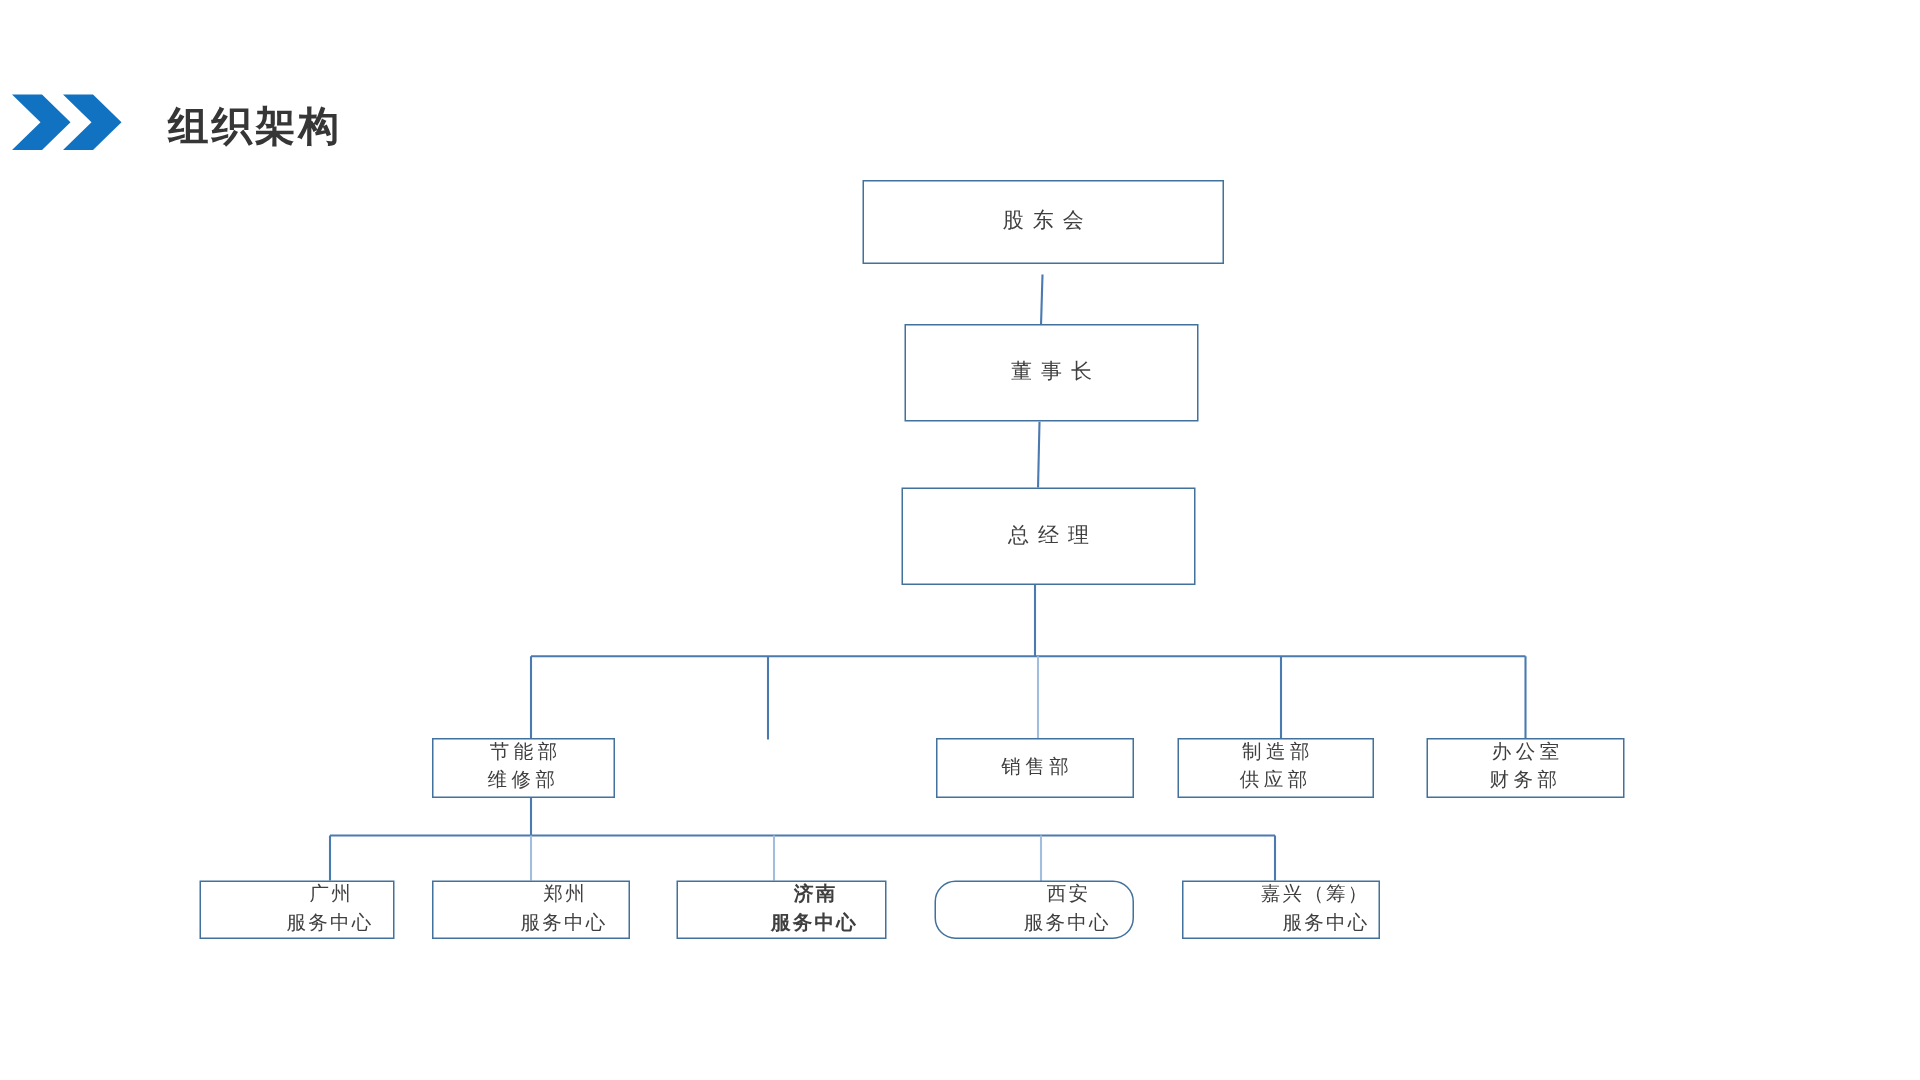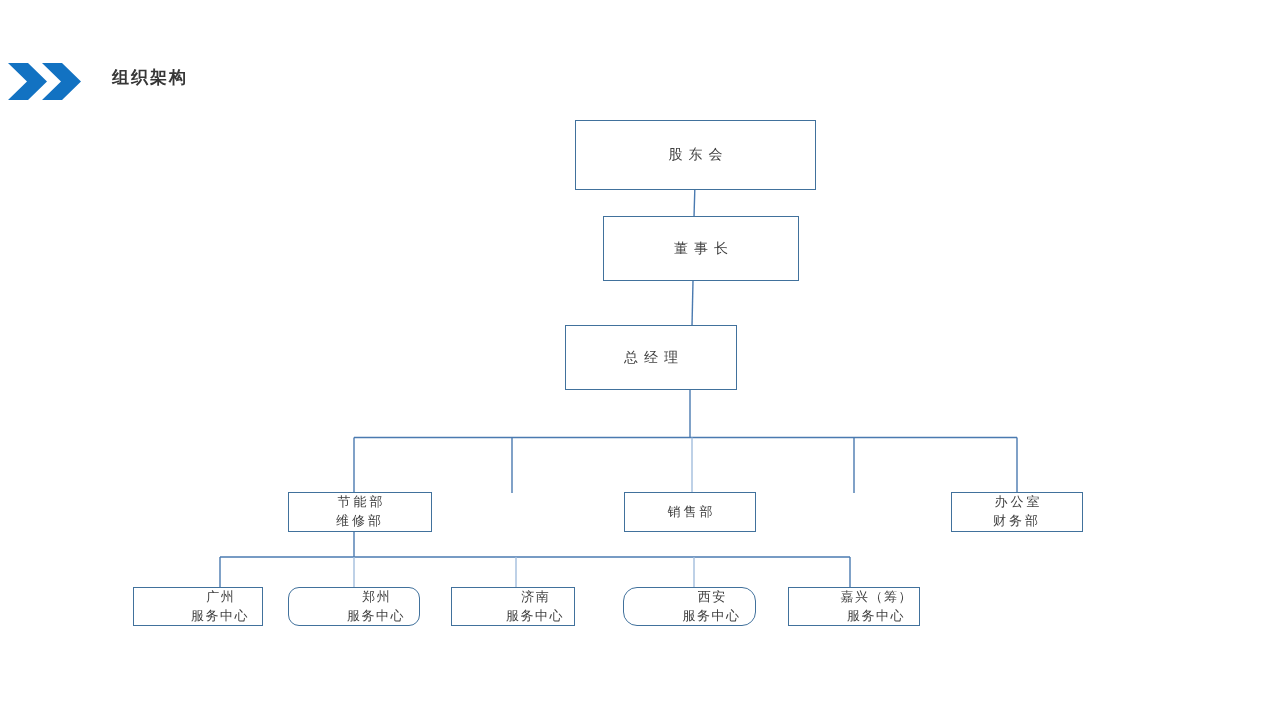--- a/index.html
+++ b/index.html
@@ -17,55 +17,55 @@
     font-family:"DejaVu Sans","Liberation Sans",sans-serif;
     position:relative;
   }
   .slide{position:absolute;inset:0;width:1280px;height:720px;}
 
   
   .header{position:absolute;left:0;top:0;width:1280px;height:110px;}
   .chevrons{position:absolute;left:0;top:0;width:100px;height:110px;}
   .slide-title{
     position:absolute;left:112px;top:66px;
-    font-size:17px;font-weight:bold;color:var(--title-color);
+    font-size:27px;font-weight:bold;color:var(--title-color);
     letter-spacing:2px;
   }
 
   
   .connector-layer{position:absolute;inset:0;width:1280px;height:720px;pointer-events:none;}
   .connector-layer line{stroke:var(--connector);stroke-width:1.4;}
   .connector-layer line.light{stroke:var(--connector-light);}
 
   
   .node{
     position:absolute;
     background:#ffffff;
     border:1.5px solid var(--box-border);
     display:flex;align-items:center;justify-content:center;
     text-align:center;
     color:var(--node-text);
     white-space:pre-line;
     line-height:1.4;
   }
-  .lvl1{left:575px;top:120px;width:241px;height:70px;font-size:14px;letter-spacing:6px;text-indent:6px;}
+  .lvl1{left:575px;top:120px;width:241px;height:56px;font-size:14px;letter-spacing:6px;text-indent:6px;}
   .lvl2{left:603px;top:216px;width:196px;height:65px;font-size:14px;letter-spacing:6px;text-indent:6px;}
-  .lvl3{left:565px;top:325px;width:172px;height:65px;font-size:14px;letter-spacing:6px;text-indent:6px;}
+  .lvl3{left:601px;top:325px;width:196px;height:65px;font-size:14px;letter-spacing:6px;text-indent:6px;}
   .lvl4{top:492px;height:40px;font-size:13px;letter-spacing:3px;text-indent:3px;line-height:1.45;}
   .lvl5{top:587px;height:39px;font-size:13px;letter-spacing:1.5px;text-indent:1.5px;line-height:1.45;padding-left:44px;}
-  .d0{left:288px;width:144px;}
+  .d0{left:288px;width:122px;}
   .d1{left:443px;width:133px;}
   .d2{left:624px;width:132px;}
   .d3{left:785px;width:131px;}
   .d4{left:951px;width:132px;}
   .c0{left:133px;width:130px;}
-  .c1{left:288px;width:132px;border-radius:11px;}
-  .c2{left:451px;width:124px;}
+  .c1{left:288px;width:132px;}
+  .c2{left:451px;width:140px;font-weight:bold;}
   .c3{left:623px;width:133px;border-radius:14px;}
-  .c4{left:788px;width:132px;}
+  .c4{left:788px;width:132px;text-align:right;}
 </style>
 </head>
 <body>
 
 <div class="slide">
 
   <div class="header">
     <svg class="chevrons" viewBox="0 0 100 110" aria-hidden="true">
       <polygon points="8,63 28,63 47,81.5 28,100 8,100 27,81.5" fill="var(--chevron)"></polygon>
       <polygon points="42,63 62,63 81,81.5 62,100 42,100 61,81.5" fill="var(--chevron)"></polygon>
@@ -99,20 +99,22 @@
     <line x1="850" y1="557" x2="850" y2="588"></line>
   </svg>
 
   <div class="node lvl1">股东会</div>
   <div class="node lvl2">董事长</div>
   <div class="node lvl3">总经理</div>
 
   <div class="node lvl4 d0">节能部
 维修部</div>
   <div class="node lvl4 d2">销售部</div>
+  <div class="node lvl4 d3">制造部
+供应部</div>
   <div class="node lvl4 d4">办公室
 财务部</div>
 
   <div class="node lvl5 c0">广州
 服务中心</div>
   <div class="node lvl5 c1">郑州
 服务中心</div>
   <div class="node lvl5 c2">济南
 服务中心</div>
   <div class="node lvl5 c3">西安

